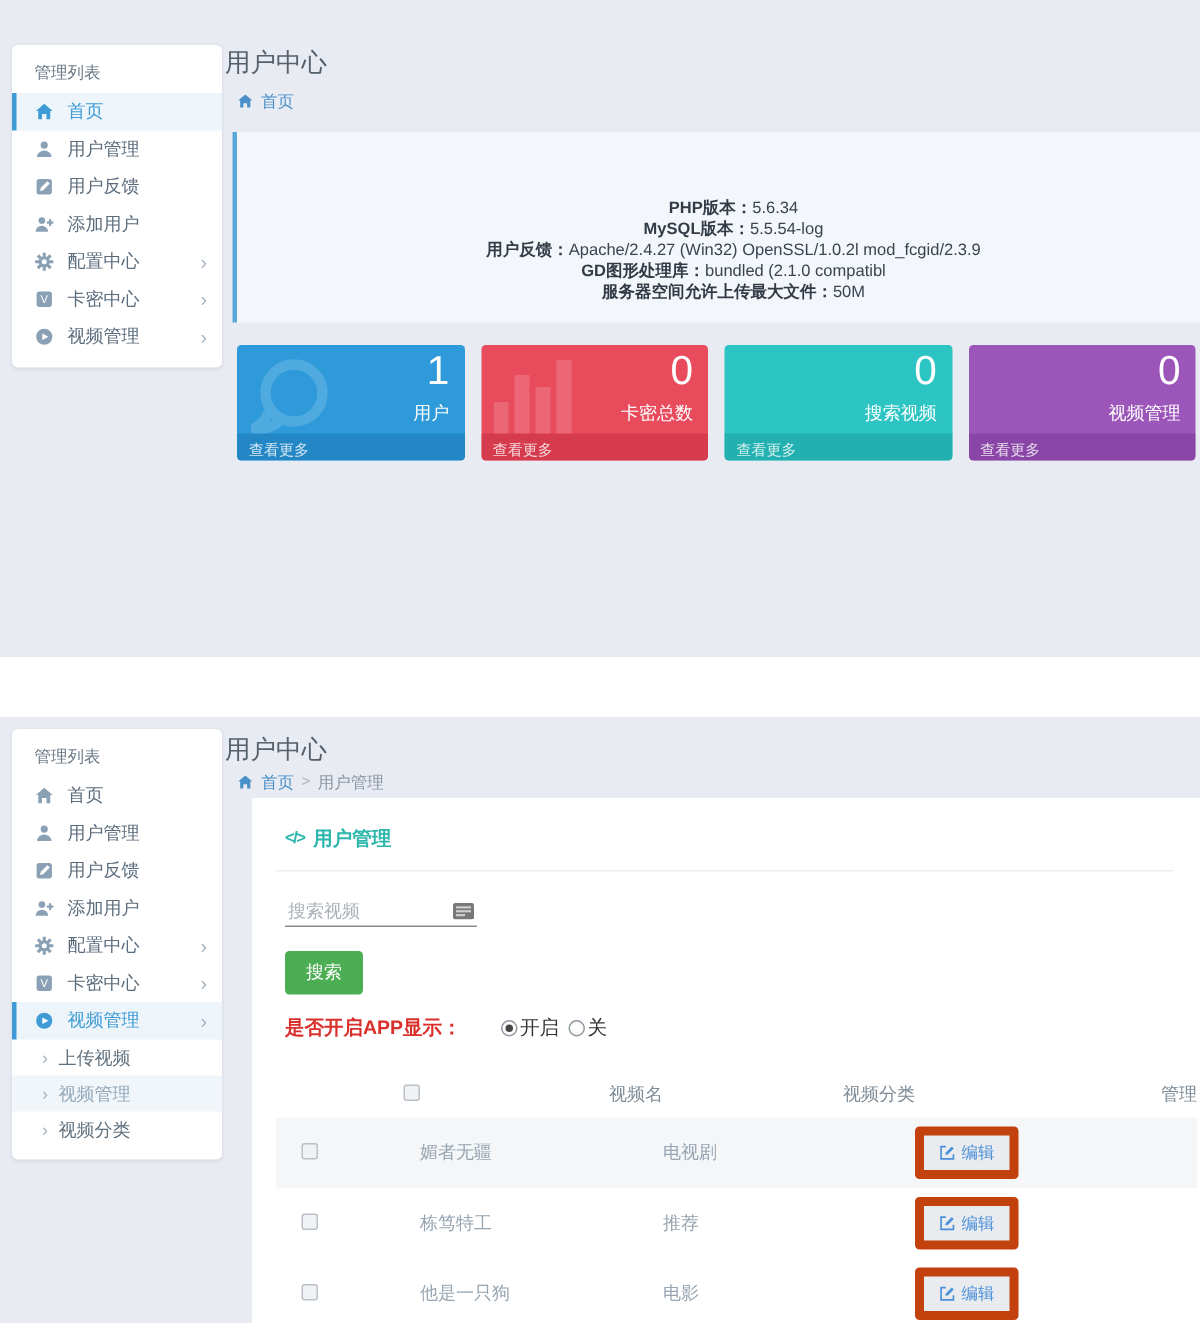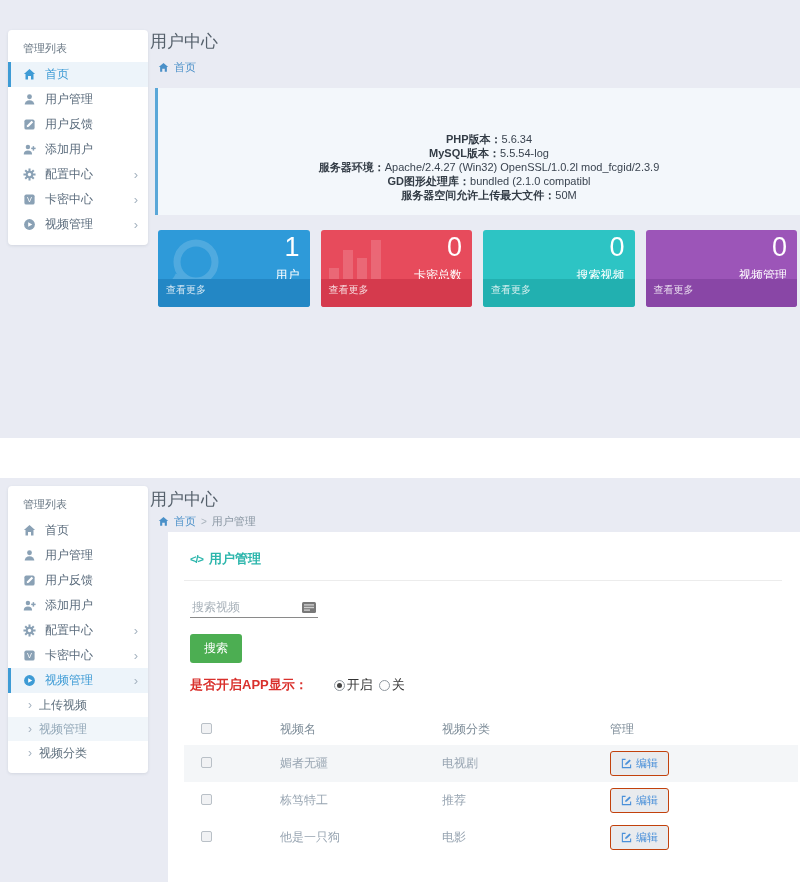--- a/index.html
+++ b/index.html
@@ -46,21 +46,21 @@
   .info-box { position:absolute; left:155px; right:0; top:88px; height:127px;
     background:#f3f7fb; border-left:3px solid #5aa7d8; padding:44px 0 0 20px; }
   .info-line { font-size:11px; line-height:14px; color:#3a4450;text-align:center; }
   .info-line b { color:#333c46; }
 
   
   .cards { position:absolute; left:158px; right:3px; top:230px; display:flex; gap:11px; }
   .card { flex:1; height:77px; border-radius:3px; position:relative; overflow:hidden; color:#fff; }
   .card .num { position:absolute; top:2px; right:10px; font-size:27px; font-weight:300; }
   .card .lbl { position:absolute; top:37px; right:10px; font-size:12px; }
-  .card .card-footer { position:absolute; bottom:0; left:0; right:0; height:28px;
+  .card .card-footer { position:absolute; bottom:0; left:0; right:0; height:18px;
     font-size:10px; padding:4px 0 0 8px; color:rgba(255,255,255,.8); cursor:pointer; }
   .card .wm { position:absolute; left:8px; top:8px; }
   .c-blue { background:#2e9ad9; } .c-blue .card-footer { background:#2387c5; }
   .c-red { background:#e74b5c; } .c-red .card-footer { background:#d53a4d; }
   .c-teal { background:#2dc4c4; } .c-teal .card-footer { background:#22b0b0; }
   .c-purple { background:#9c55b8; } .c-purple .card-footer { background:#8946a6; }
 
   
   .panel { position:absolute; left:168px; top:54px; right:0; bottom:0;
     background:#fff; padding:18px 18px 0 16px; }
@@ -76,27 +76,27 @@
   .search-btn { margin:16px 0 0 6px; display:inline-block; background:#4cae52; color:#fff;
     font-size:12px; padding:6px 14px; border:none; border-radius:3px; cursor:pointer; }
   .app-row { margin:13px 0 0 6px; font-size:13px; display:flex; align-items:center; color:#333; }
   .app-label { color:#d9302c; font-weight:bold; margin-right:20px; }
   .radio { width:11px; height:11px; border:1px solid #8f979e; border-radius:50%;
     display:inline-block; margin:0 2px 0 6px; position:relative; background:#fdfdfd; cursor:pointer; }
   .radio.checked::after { content:""; position:absolute; left:2px; top:2px;
     width:5px; height:5px; border-radius:50%; background:#444; }
 
   table.vid { margin-top:20px; width:614px; border-collapse:collapse; table-layout:fixed; font-size:12px; }
-  table.vid th { font-weight:normal; color:#7d8c98; text-align:left; padding:7px 0; }
+  table.vid th { font-weight:normal; color:#7d8c98; text-align:right; padding:7px 0; }
   table.vid td { color:#97a4b1; padding:6px 0; }
   table.vid tr.alt { background:#f4f6f8; }
   .cb { width:11px; height:11px; border:1px solid #b9c0c7; border-radius:2px;
     background:#f1f2f4; display:inline-block; margin-left:17px; cursor:pointer; }
   .edit-btn { display:inline-flex; align-items:center; gap:4px; background:#e9ebee;
-    border:1px solid #c2410c; border-radius:3px; color:#4a90d9; font-size:11px;
+    border:6px solid #c2410c; border-radius:3px; color:#4a90d9; font-size:11px;
     padding:4px 10px; cursor:pointer; }
 </style>
 </head>
 <body>
 
 <div class="section" id="sec1">
 
   <div class="sidebar">
     <div class="sb-header">管理列表</div>
     <div class="sb-item active">
@@ -178,21 +178,21 @@
   <div class="breadcrumb">
     <svg class="bc-home" viewBox="0 0 14 14">
         <path d="M7 1.2 L13 6.4 H11.3 V12.4 H8.6 V8.7 H5.4 V12.4 H2.7 V6.4 H1 Z"></path>
       </svg>
     <a class="bc-link">首页</a>
   </div>
 
   <div class="info-box">
     <div class="info-line"><b>PHP版本：</b><span>5.6.34</span></div>
     <div class="info-line"><b>MySQL版本：</b><span>5.5.54-log</span></div>
-    <div class="info-line"><b>服务器环境：</b><span>Apache/2.4.27 (Win32) OpenSSL/1.0.2l mod_fcgid/2.3.9</span></div>
+    <div class="info-line"><b>用户反馈：</b><span>Apache/2.4.27 (Win32) OpenSSL/1.0.2l mod_fcgid/2.3.9</span></div>
     <div class="info-line"><b>GD图形处理库：</b><span>bundled (2.1.0 compatibl</span></div>
     <div class="info-line"><b>服务器空间允许上传最大文件：</b><span>50M</span></div>
   </div>
 
   <div class="cards">
     <div class="card c-blue">
       <span class="wm"><svg width="66" height="52" viewBox="0 0 66 52">
             <g fill="none" stroke="#fff" stroke-width="7" opacity=".16">
               <circle cx="30" cy="24" r="19"></circle>
               <path d="M13 37 q-4 9 -11 11 q11 1 18 -5"></path>

